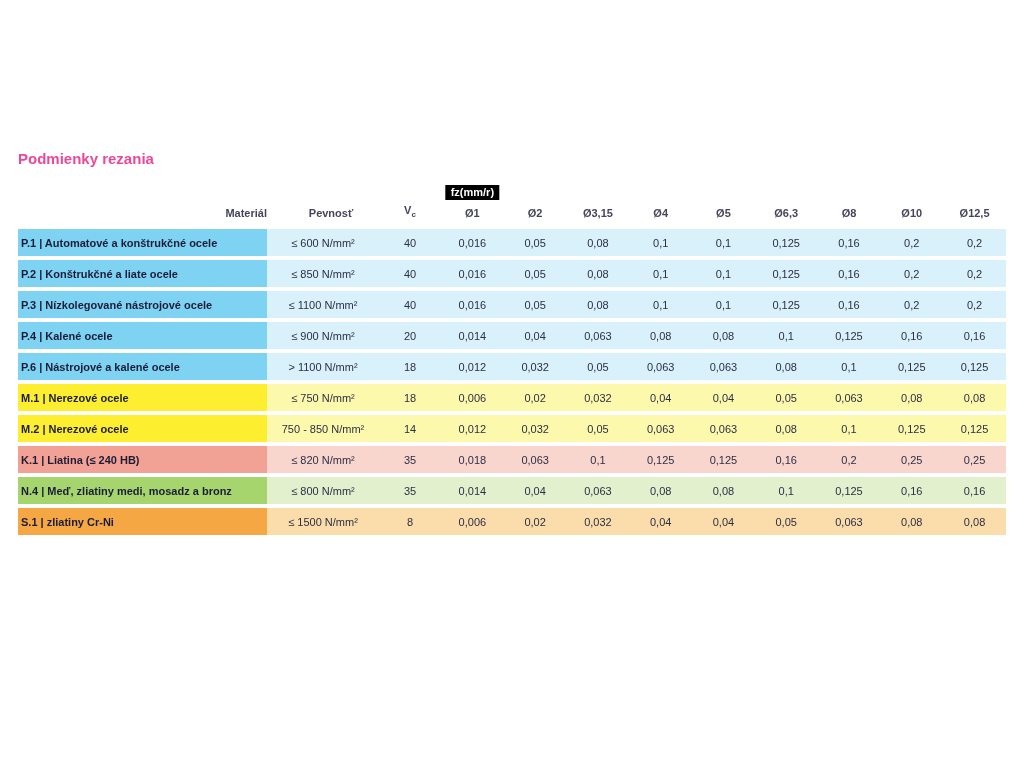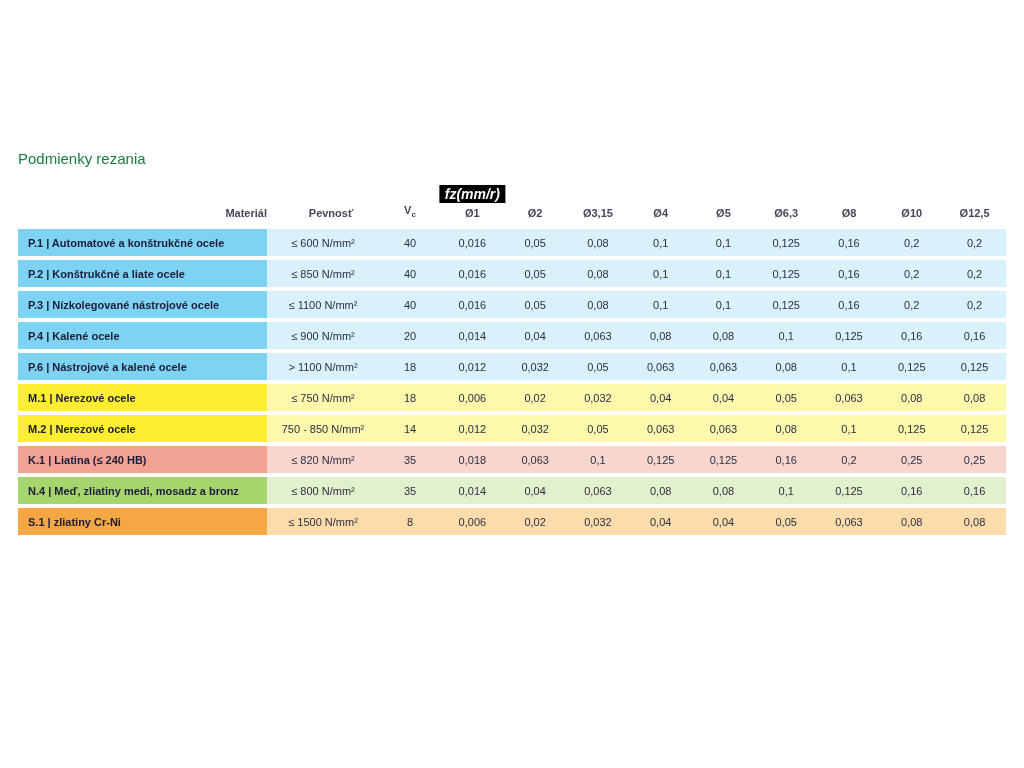--- a/index.html
+++ b/index.html
@@ -8,22 +8,22 @@
     height: 768px;
     background: #ffffff;
     font-family: "Liberation Sans", sans-serif;
     overflow: hidden;
   }
   .content {
     padding: 150px 18px 0 18px;
   }
   .title {
     font-size: 15px;
-    font-weight: 400;
-    color: #15803d;
+    font-weight: 700;
+    color: #ec4899;
     margin-bottom: 12px;
   }
   table {
     width: 988px;
     table-layout: fixed;
     border-collapse: separate;
     border-spacing: 0 4px;
   }
   col.c-mat { width: 249px; }
   col.c-str { width: 112px; }
@@ -50,39 +50,38 @@
   thead th sub {
     font-size: 8px;
   }
   .fz-badge {
     position: absolute;
     top: 2px;
     left: 50%;
     transform: translateX(-50%);
     background: #000000;
     color: #ffffff;
-    font-size: 14px;
+    font-size: 11px;
     font-weight: 700;
     padding: 2px 5px;
     white-space: nowrap;
     line-height: 1;
-    font-style: italic;
   }
   tbody td {
     font-size: 11px;
     color: #2e2e44;
     text-align: center;
     height: 27px;
     background: var(--cell);
     white-space: nowrap;
     overflow: hidden;
   }
   tbody td.mat {
     text-align: left;
-    padding-left: 10px;
+    padding-left: 3px;
     font-weight: 700;
     color: #1c1c38;
     background: var(--label);
   }
 </style>
 </head>
 <body>
 
 <div class="content">
   <h2 class="title">Podmienky rezania</h2>

